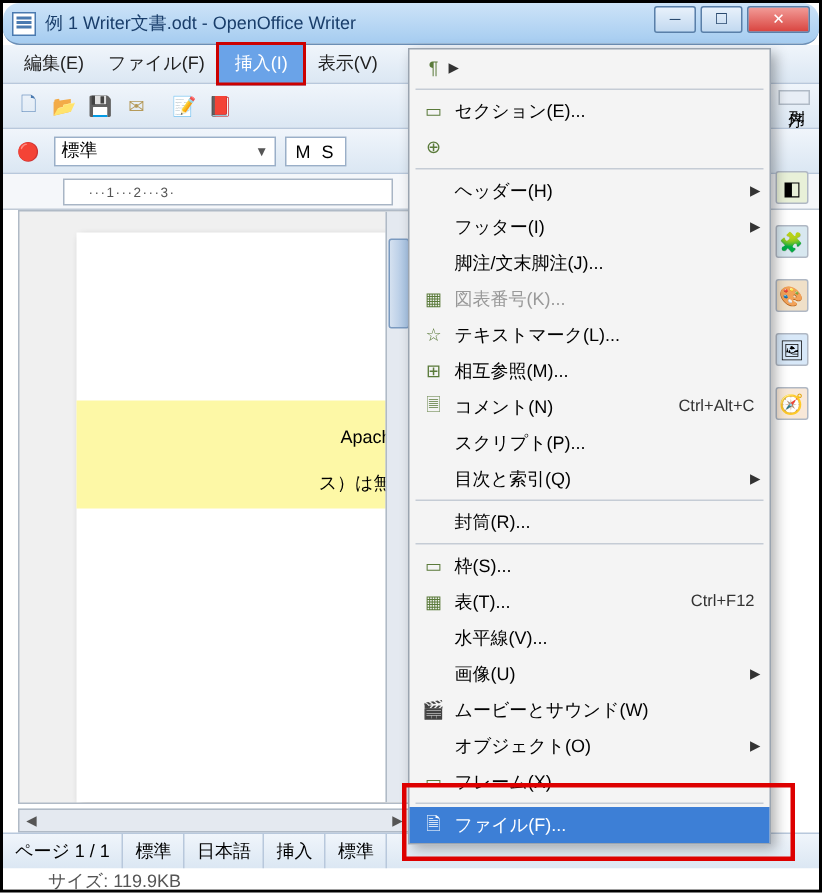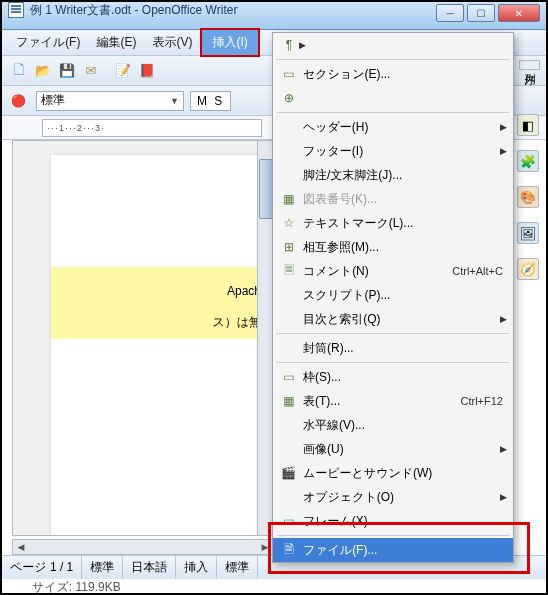--- a/index.html
+++ b/index.html
@@ -1,18 +1,18 @@
 <!DOCTYPE html>
 <html><head>
 <meta charset="utf-8">
 <style>
 *{box-sizing:border-box;margin:0;padding:0;font-family:"MS UI Gothic","Meiryo",sans-serif;font-size:12px;}
 body{background:#fff;width:548px;height:595px;position:relative;overflow:hidden;border:2px solid #000;}
 .window{position:absolute;top:0;left:0;right:0;bottom:0;}
-.titlebar{height:28px;background:linear-gradient(180deg,#cde3f8 0%,#a5ccf0 100%);display:flex;padding:0 6px;border-bottom:1px solid #6b8eb5;}
+.titlebar{height:28px;background:linear-gradient(180deg,#cde3f8 0%,#a5ccf0 100%);display:flex;align-items:center;padding:0 6px;border-bottom:1px solid #6b8eb5;border-radius:11px;}
 .titlebar .doc-icon{width:16px;height:16px;background:#fff;border:1px solid #4a7ab0;margin-right:6px;position:relative;}
 .titlebar .doc-icon::after{content:"";position:absolute;top:2px;left:2px;right:2px;height:2px;background:#4a7ab0;box-shadow:0 3px 0 #4a7ab0,0 6px 0 #4a7ab0;}
 .titlebar .title{color:#1a3e6b;}
 .winbtns{position:absolute;right:6px;top:2px;display:flex;gap:3px;}
 .winbtns div{width:28px;height:18px;border:1px solid #5a7fa8;border-radius:2px;display:flex;align-items:center;justify-content:center;font-size:10px;color:#2a4a6f;}
 .winbtns .min{background:linear-gradient(180deg,#e8f1fb,#c2d9f0);}
 .winbtns .max{background:linear-gradient(180deg,#e8f1fb,#c2d9f0);}
 .winbtns .close{background:linear-gradient(180deg,#f29b97,#d94540);color:#fff;width:42px;}
 .menubar{height:26px;background:linear-gradient(180deg,#f0f5fb,#dbe7f3);display:flex;align-items:center;padding:0 6px;border-bottom:1px solid #b8c8dc;}
 .menu-item{padding:4px 8px;color:#222;}
@@ -25,21 +25,21 @@
 .tbtn.save{color:#4a7ab0;}
 .tbtn.mail{color:#b59a5a;}
 .tbtn.edit{color:#4a7ab0;}
 .tbtn.pdf{color:#c33;}
 .formatbar{height:30px;background:linear-gradient(180deg,#f0f5fb,#dbe7f3);display:flex;align-items:center;padding:0 6px;gap:6px;border-bottom:1px solid #b8c8dc;}
 .formatbar .icon{width:22px;height:22px;display:flex;align-items:center;justify-content:center;color:#c33;}
 .style-select{width:148px;height:20px;border:1px solid #9aafc8;background:#fff;padding:0 4px;display:flex;align-items:center;justify-content:space-between;}
 .style-select .arrow{font-size:9px;color:#555;}
 .font-display{height:20px;border:1px solid #9aafc8;background:#fff;padding:0 6px;display:flex;align-items:center;letter-spacing:2px;}
 .ruler-area{height:24px;background:#f5f7fa;border-bottom:1px solid #c0cad6;display:flex;align-items:center;padding-left:40px;position:relative;}
-.ruler{height:18px;background:#fff;border:1px solid #a8b5c5;width:220px;font-size:9px;color:#555;display:flex;align-items:center;padding:0 4px;letter-spacing:1px;}
+.ruler{height:18px;background:#fff;border:1px solid #a8b5c5;width:220px;font-size:9px;color:#555;display:flex;align-items:center;padding:0 16px;letter-spacing:1px;}
 .document-area{position:absolute;top:138px;left:10px;width:262px;height:396px;background:#f0f0f0;border:1px solid #b0bac6;overflow:hidden;}
 .page{position:absolute;left:38px;top:14px;width:220px;height:380px;background:#fff;box-shadow:2px 2px 5px rgba(0,0,0,0.3);}
 .page-highlight{position:absolute;top:112px;left:0;width:100%;height:72px;background:#fdf8a6;padding:6px 10px;font-size:22px;font-family:"MS Mincho",serif;color:#000;line-height:1.4;text-align:right;}
 .vscroll{position:absolute;right:0;top:0;width:16px;height:100%;background:#e4e9f0;border-left:1px solid #b0bac6;}
 .vscroll-thumb{position:absolute;top:18px;width:14px;left:1px;height:60px;background:linear-gradient(90deg,#d5e1f0,#a5c0e0);border:1px solid #7a9ac0;border-radius:2px;}
 .hscroll{position:absolute;left:10px;bottom:38px;width:262px;height:16px;background:#e4e9f0;border:1px solid #b0bac6;display:flex;align-items:center;}
 .hscroll .arrow{width:16px;height:14px;display:flex;align-items:center;justify-content:center;font-size:9px;color:#555;}
 .statusbar{position:absolute;bottom:14px;left:0;right:0;height:24px;background:linear-gradient(180deg,#f0f5fb,#dbe7f3);border-top:1px solid #b8c8dc;display:flex;align-items:center;font-size:11px;margin-top:40px;}
 .status-cell{border-right:1px solid #b8c8dc;padding:0 8px;height:100%;display:flex;align-items:center;}
 .bottom-strip{position:absolute;bottom:0;left:0;right:0;height:14px;background:#fff;font-size:10px;color:#555;padding:0 30px;}
@@ -66,24 +66,24 @@
     <div class="doc-icon"></div>
     <span class="title">例 1 Writer文書.odt - OpenOffice Writer</span>
     <div class="winbtns">
       <div class="min">─</div>
       <div class="max">☐</div>
       <div class="close">✕</div>
     </div>
   </div>
 
   <div class="menubar">
+    <div class="menu-item">編集(E)</div>
     <div class="menu-item">ファイル(F)</div>
-    <div class="menu-item">編集(E)</div>
+    <div class="menu-item highlight">挿入(I)</div>
     <div class="menu-item">表示(V)</div>
-    <div class="menu-item highlight">挿入(I)</div>
   </div>
 
   <div class="toolbar">
     <div class="tbtn document">🗋</div>
     <div class="tbtn folder">📂</div>
     <div class="tbtn save">💾</div>
     <div class="tbtn mail">✉</div>
     <div class="tbtn sep"></div>
     <div class="tbtn edit">📝</div>
     <div class="tbtn pdf">📕</div>

